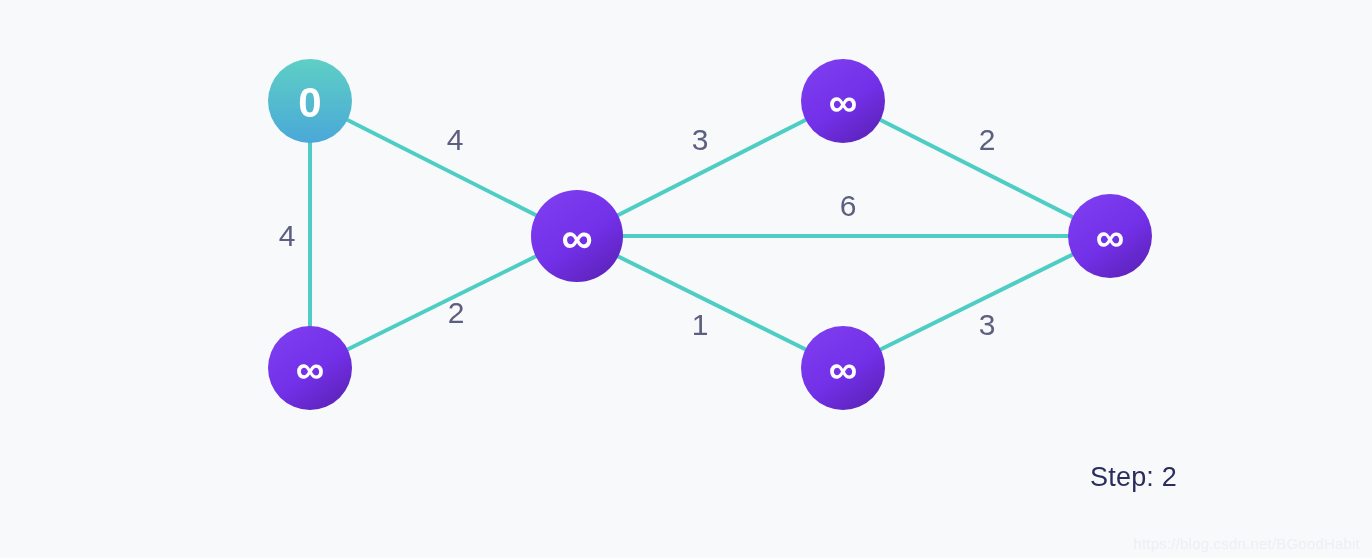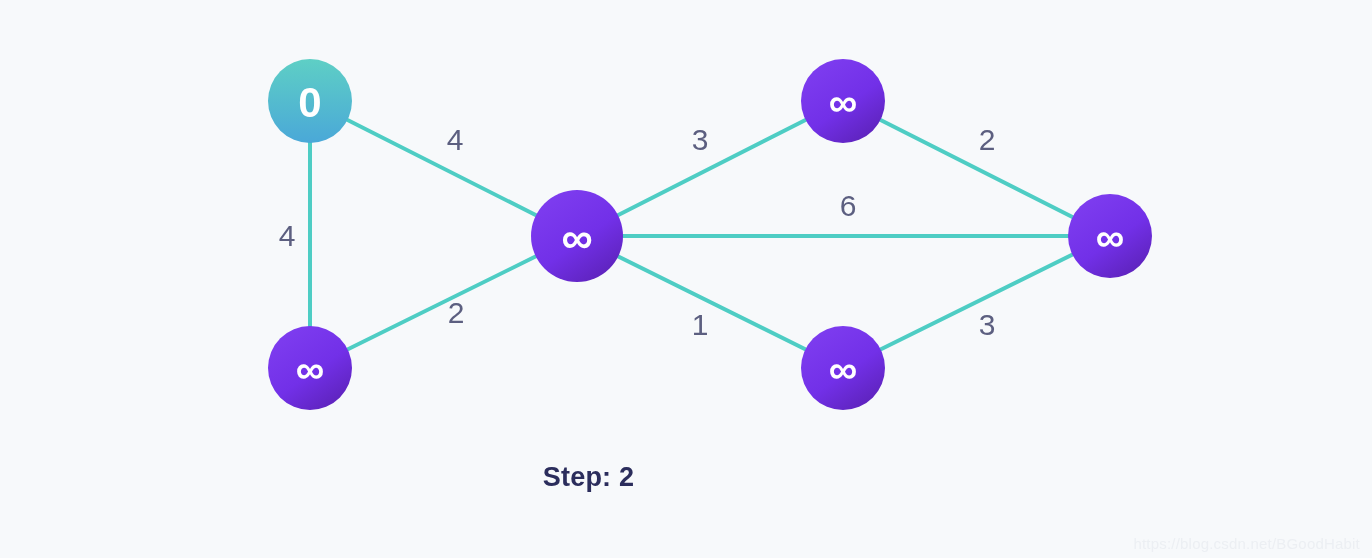--- a/index.html
+++ b/index.html
@@ -58,24 +58,24 @@
     font-size: 40px;
   }
   .node-label-inf-center {
     font-size: 44px;
   }
   #step-caption {
     position: absolute;
     left: 0;
     top: 462px;
     width: 1177px;
-    text-align: center;
+    text-align: right;
     font-family: "Liberation Sans", sans-serif;
     font-size: 27px;
-    font-weight: bold;
+    font-weight: normal;
     color: #2b2d5c;
     letter-spacing: 0.2px;
   }
   #watermark {
     position: absolute;
     right: 12px;
     bottom: 6px;
     font-family: "Liberation Sans", sans-serif;
     font-size: 15px;
     color: #eceff3;

